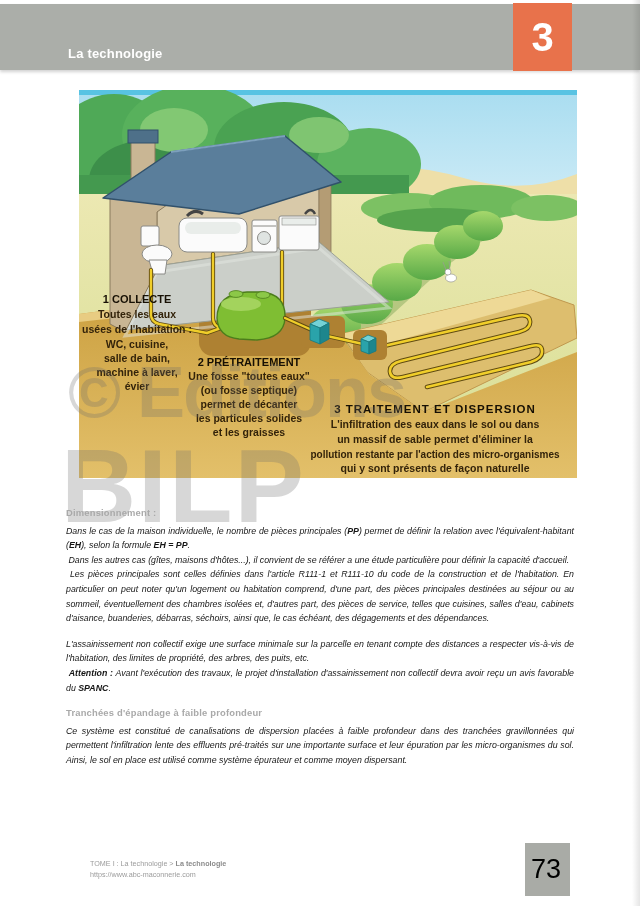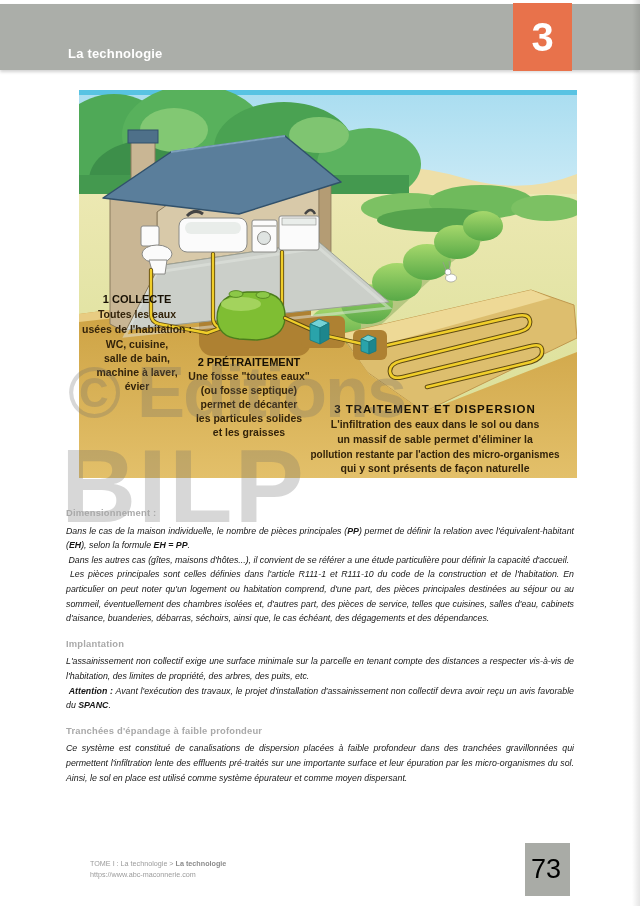--- a/index.html
+++ b/index.html
@@ -261,21 +261,20 @@
 <main class="content">
   <section class="sect">
     <h3 class="sect-h">Dimensionnement :</h3>
     <div>
         <p class="para"><span>Dans le cas de la maison individuelle, le nombre de pièces principales (</span><b>PP</b><span>) permet de définir la relation avec l'équivalent-habitant (</span><b>EH</b><span>), selon la formule </span><b>EH = PP</b><span>.</span></p>
         <p class="para"><span>&nbsp;Dans les autres cas (gîtes, maisons d'hôtes...), il convient de se référer a une étude particulière pour définir la capacité d'accueil.</span></p>
         <p class="para"><span>&nbsp;Les pièces principales sont celles définies dans l'article R111-1 et R111-10 du code de la construction et de l'habitation. En particulier on peut noter qu'un logement ou habitation comprend, d'une part, des pièces principales destinées au séjour ou au sommeil, éventuellement des chambres isolées et, d'autres part, des pièces de service, telles que cuisines, salles d'eau, cabinets d'aisance, buanderies, débarras, séchoirs, ainsi que, le cas échéant, des dégagements et des dépendances.</span></p>
       </div>
   </section>
   <section class="sect">
-    <h3 class="sect-h">Implantation</h3>
     <div>
         <p class="para"><span>L'assainissement non collectif exige une surface minimale sur la parcelle en tenant compte des distances a respecter vis-à-vis de l'habitation, des limites de propriété, des arbres, des puits, etc.</span></p>
         <p class="para"><span>&nbsp;</span><b>Attention :</b><span> Avant l'exécution des travaux, le projet d'installation d'assainissement non collectif devra avoir reçu un avis favorable du </span><b>SPANC</b><span>.</span></p>
       </div>
   </section>
   <section class="sect">
     <h3 class="sect-h">Tranchées d'épandage à faible profondeur</h3>
     <div>
         <p class="para"><span>Ce système est constitué de canalisations de dispersion placées à faible profondeur dans des tranchées gravillonnées qui permettent l'infiltration lente des effluents pré-traités sur une importante surface et leur épuration par les micro-organismes du sol. Ainsi, le sol en place est utilisé comme système épurateur et comme moyen dispersant.</span></p>
       </div>

